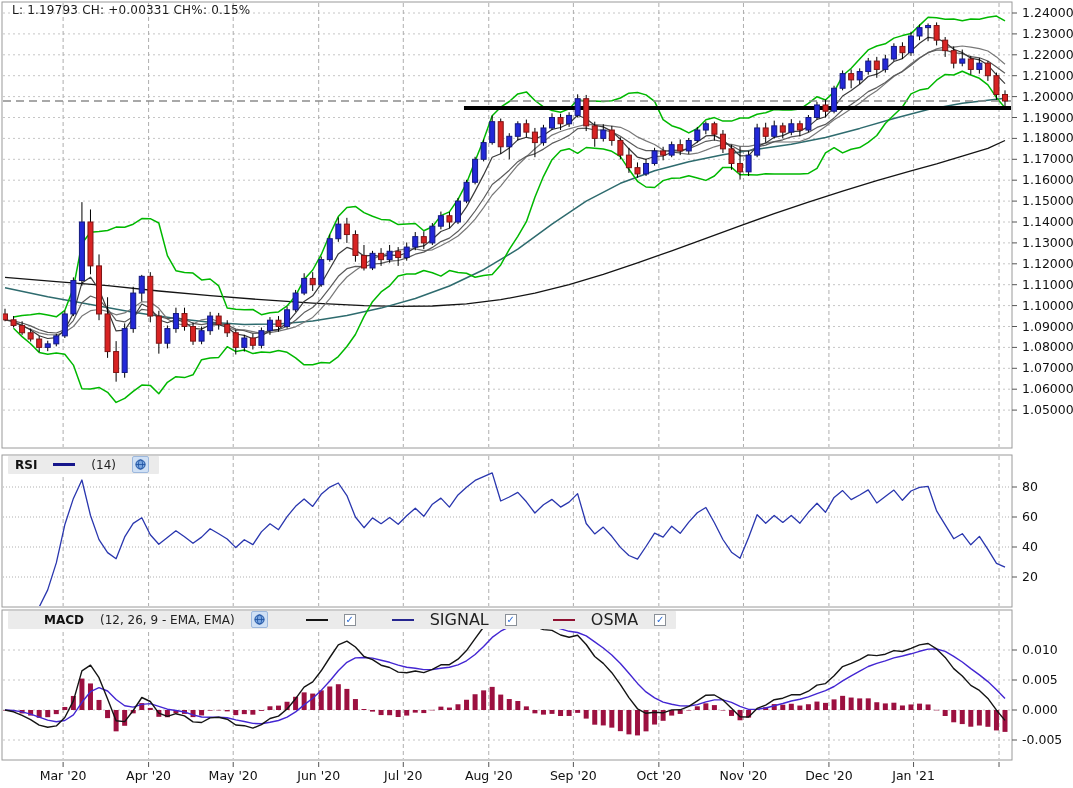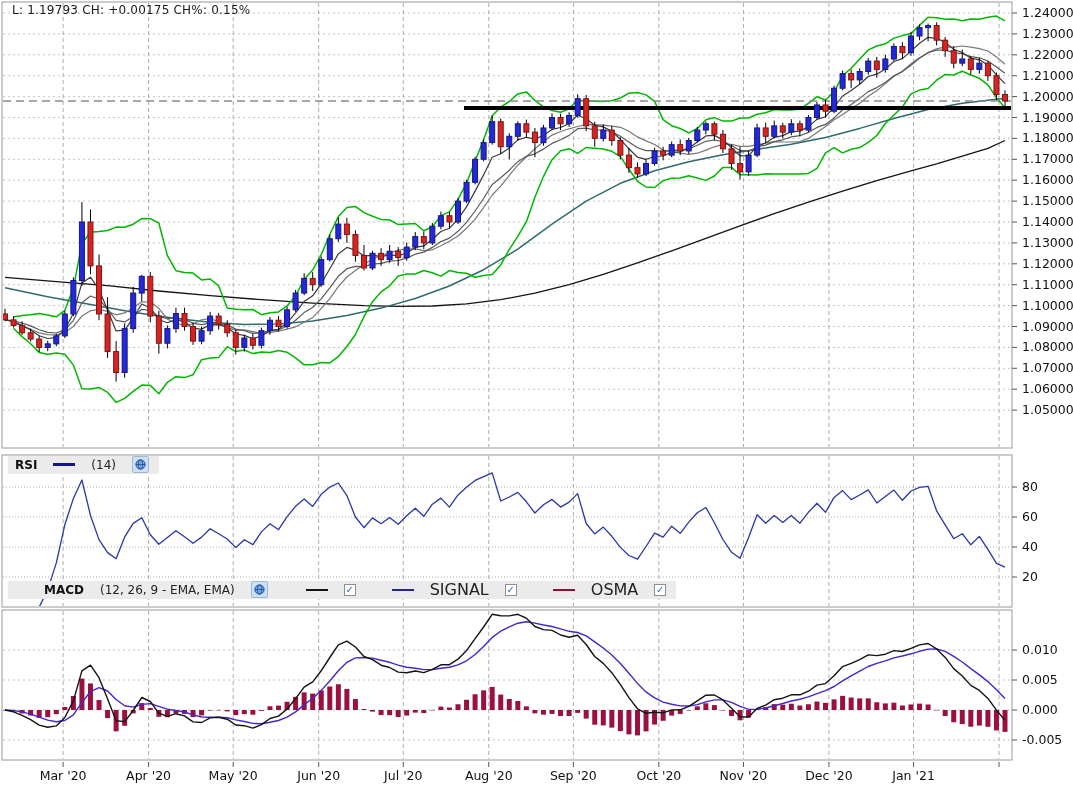--- a/index.html
+++ b/index.html
@@ -551,36 +551,36 @@
       <text x="658.8461538461538" y="780" fill="#111111" font-size="12.5" font-family="DejaVu Sans, Liberation Sans, sans-serif" text-anchor="middle">Oct '20</text>
       <line x1="743.4615384615385" y1="762" x2="743.4615384615385" y2="767" stroke="#555555" stroke-width="1"></line>
       <text x="743.4615384615385" y="780" fill="#111111" font-size="12.5" font-family="DejaVu Sans, Liberation Sans, sans-serif" text-anchor="middle">Nov '20</text>
       <line x1="828.931623931624" y1="762" x2="828.931623931624" y2="767" stroke="#555555" stroke-width="1"></line>
       <text x="828.931623931624" y="780" fill="#111111" font-size="12.5" font-family="DejaVu Sans, Liberation Sans, sans-serif" text-anchor="middle">Dec '20</text>
       <line x1="913.5470085470085" y1="762" x2="913.5470085470085" y2="767" stroke="#555555" stroke-width="1"></line>
       <text x="913.5470085470085" y="780" fill="#111111" font-size="12.5" font-family="DejaVu Sans, Liberation Sans, sans-serif" text-anchor="middle">Jan '21</text>
       <line x1="999.017094017094" y1="762" x2="999.017094017094" y2="767" stroke="#555555" stroke-width="1"></line>
     </svg>
 
-  <div id="info-bar" class="overlay">L: 1.19793 CH: +0.00175 CH%: 0.15%</div>
+  <div id="info-bar" class="overlay">L: 1.19793 CH: +0.00331 CH%: 0.15%</div>
 
   <div class="overlay ind-header" style="left:8px;top:456px;">
     <span class="ind-title">RSI</span>
     <span class="sample-line" style="background: rgb(22, 22, 139);"></span>
     <span class="ind-params">(14)</span>
     <span class="globe-btn">
       <svg width="11" height="11" viewBox="0 0 11 11">
         <circle cx="5.5" cy="5.5" r="4.6" fill="#7aa6e0" stroke="#1b4fa0" stroke-width="1"></circle>
         <ellipse cx="5.5" cy="5.5" rx="2.1" ry="4.6" fill="none" stroke="#1b4fa0" stroke-width="0.8"></ellipse>
         <line x1="0.9" y1="5.5" x2="10.1" y2="5.5" stroke="#1b4fa0" stroke-width="0.8"></line>
       </svg>
     </span>
   </div>
 
-  <div class="overlay ind-header" style="left:8px;top:581px;padding-left:36px;">
+  <div class="overlay ind-header" style="left:8px;top:611px;padding-left:36px;">
     <span class="ind-title">MACD</span>
     <span class="ind-params">(12, 26, 9 - EMA, EMA)</span>
     <span class="globe-btn">
       <svg width="11" height="11" viewBox="0 0 11 11">
         <circle cx="5.5" cy="5.5" r="4.6" fill="#7aa6e0" stroke="#1b4fa0" stroke-width="1"></circle>
         <ellipse cx="5.5" cy="5.5" rx="2.1" ry="4.6" fill="none" stroke="#1b4fa0" stroke-width="0.8"></ellipse>
         <line x1="0.9" y1="5.5" x2="10.1" y2="5.5" stroke="#1b4fa0" stroke-width="0.8"></line>
       </svg>
     </span>
     <span style="width:6px"></span>

